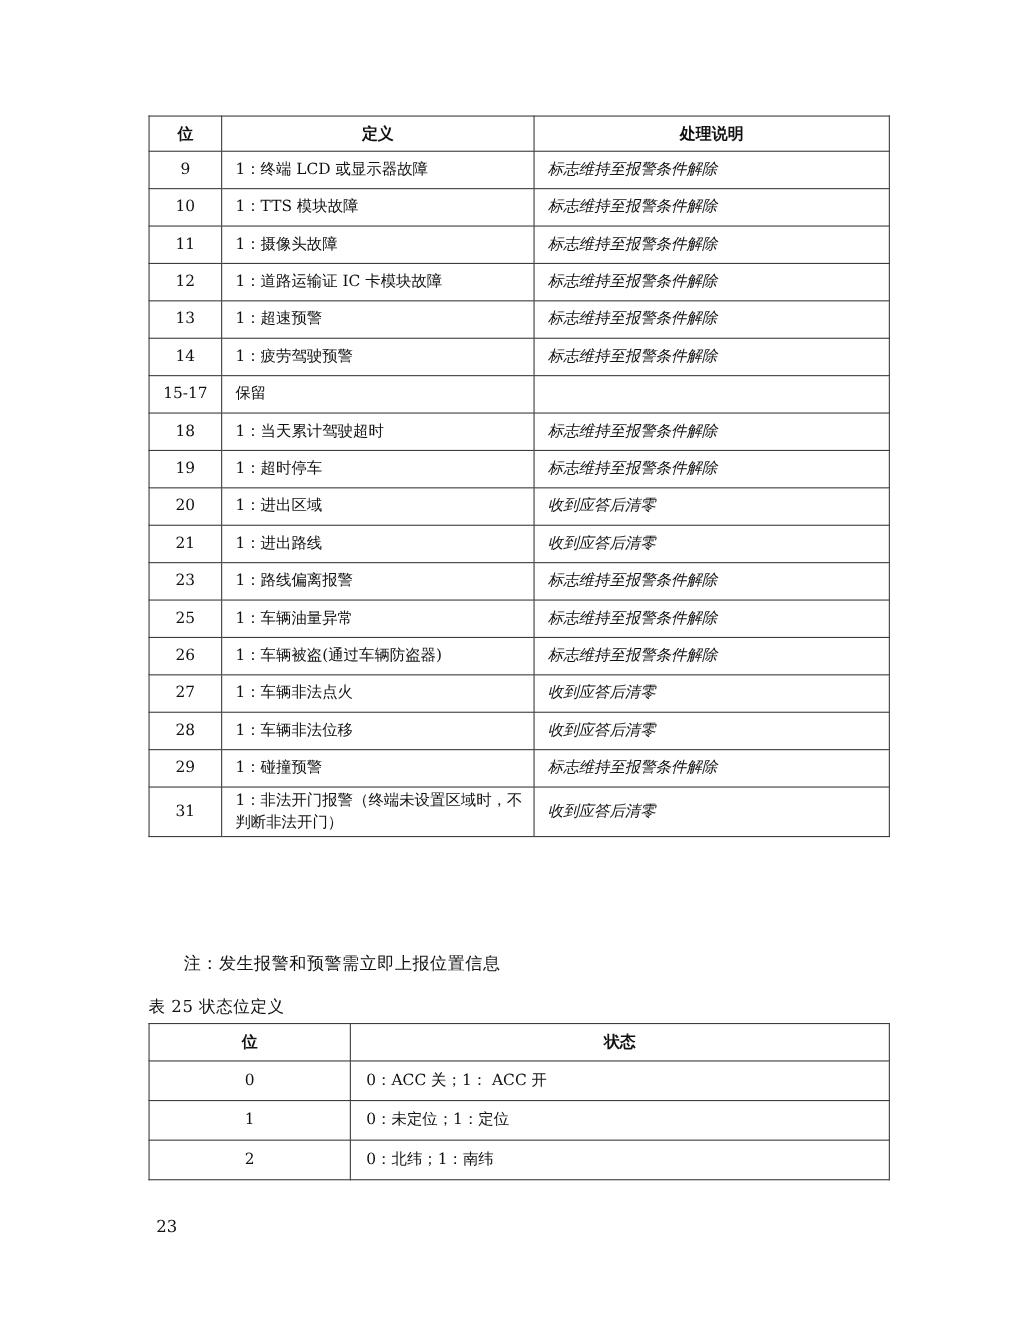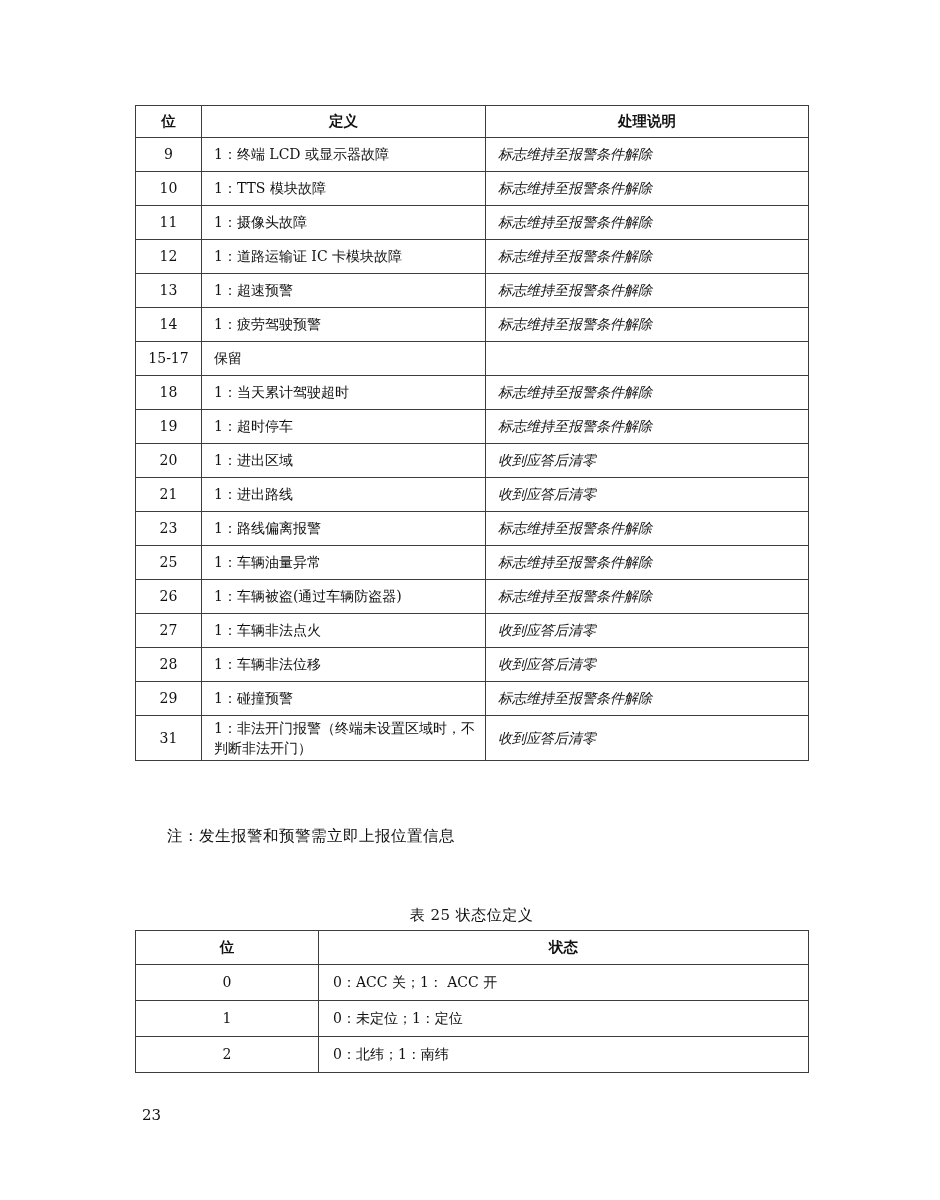--- a/index.html
+++ b/index.html
@@ -40,31 +40,30 @@
   #table1 { left: 135px; top: 105px; width: 673px; }
   #table1 thead tr { height: 32px; }
   #table1 tbody tr { height: 34px; }
   #table1 tbody tr:last-child { height: 45px; }
   td.col-bit { text-align: center; }
   td.col-def { text-align: left; padding-left: 12px; }
   td.col-handle { text-align: left; padding-left: 12px; padding-right: 6px; font-style: italic; }
   
   .note {
     position: absolute;
-    left: 167px; top: 826px;
+    left: 167px; top: 866px;
     font-size: 15.5px;
     letter-spacing: 0.5px;
     white-space: nowrap;
   }
   
   .caption {
     position: absolute;
     left: 135px; top: 906px;
     width: 673px;
-    text-align: center;
     font-size: 15px;
     letter-spacing: 0.5px;
   }
   
   #table2 { left: 135px; top: 930px; width: 673px; }
   #table2 thead tr { height: 34px; }
   #table2 tbody tr { height: 36px; }
   td.col-bit2 { text-align: center; }
   td.col-status { text-align: left; padding-left: 14px; padding-right: 6px; }
   

